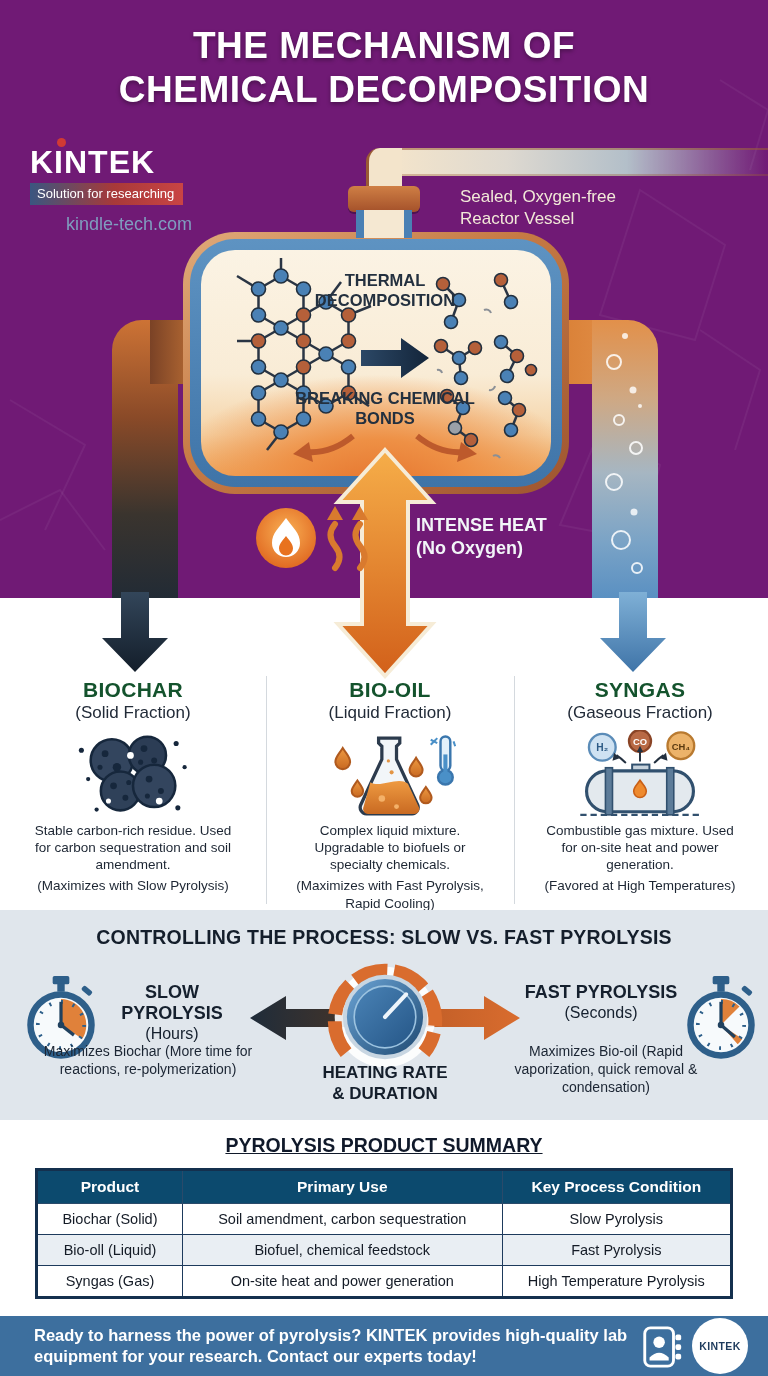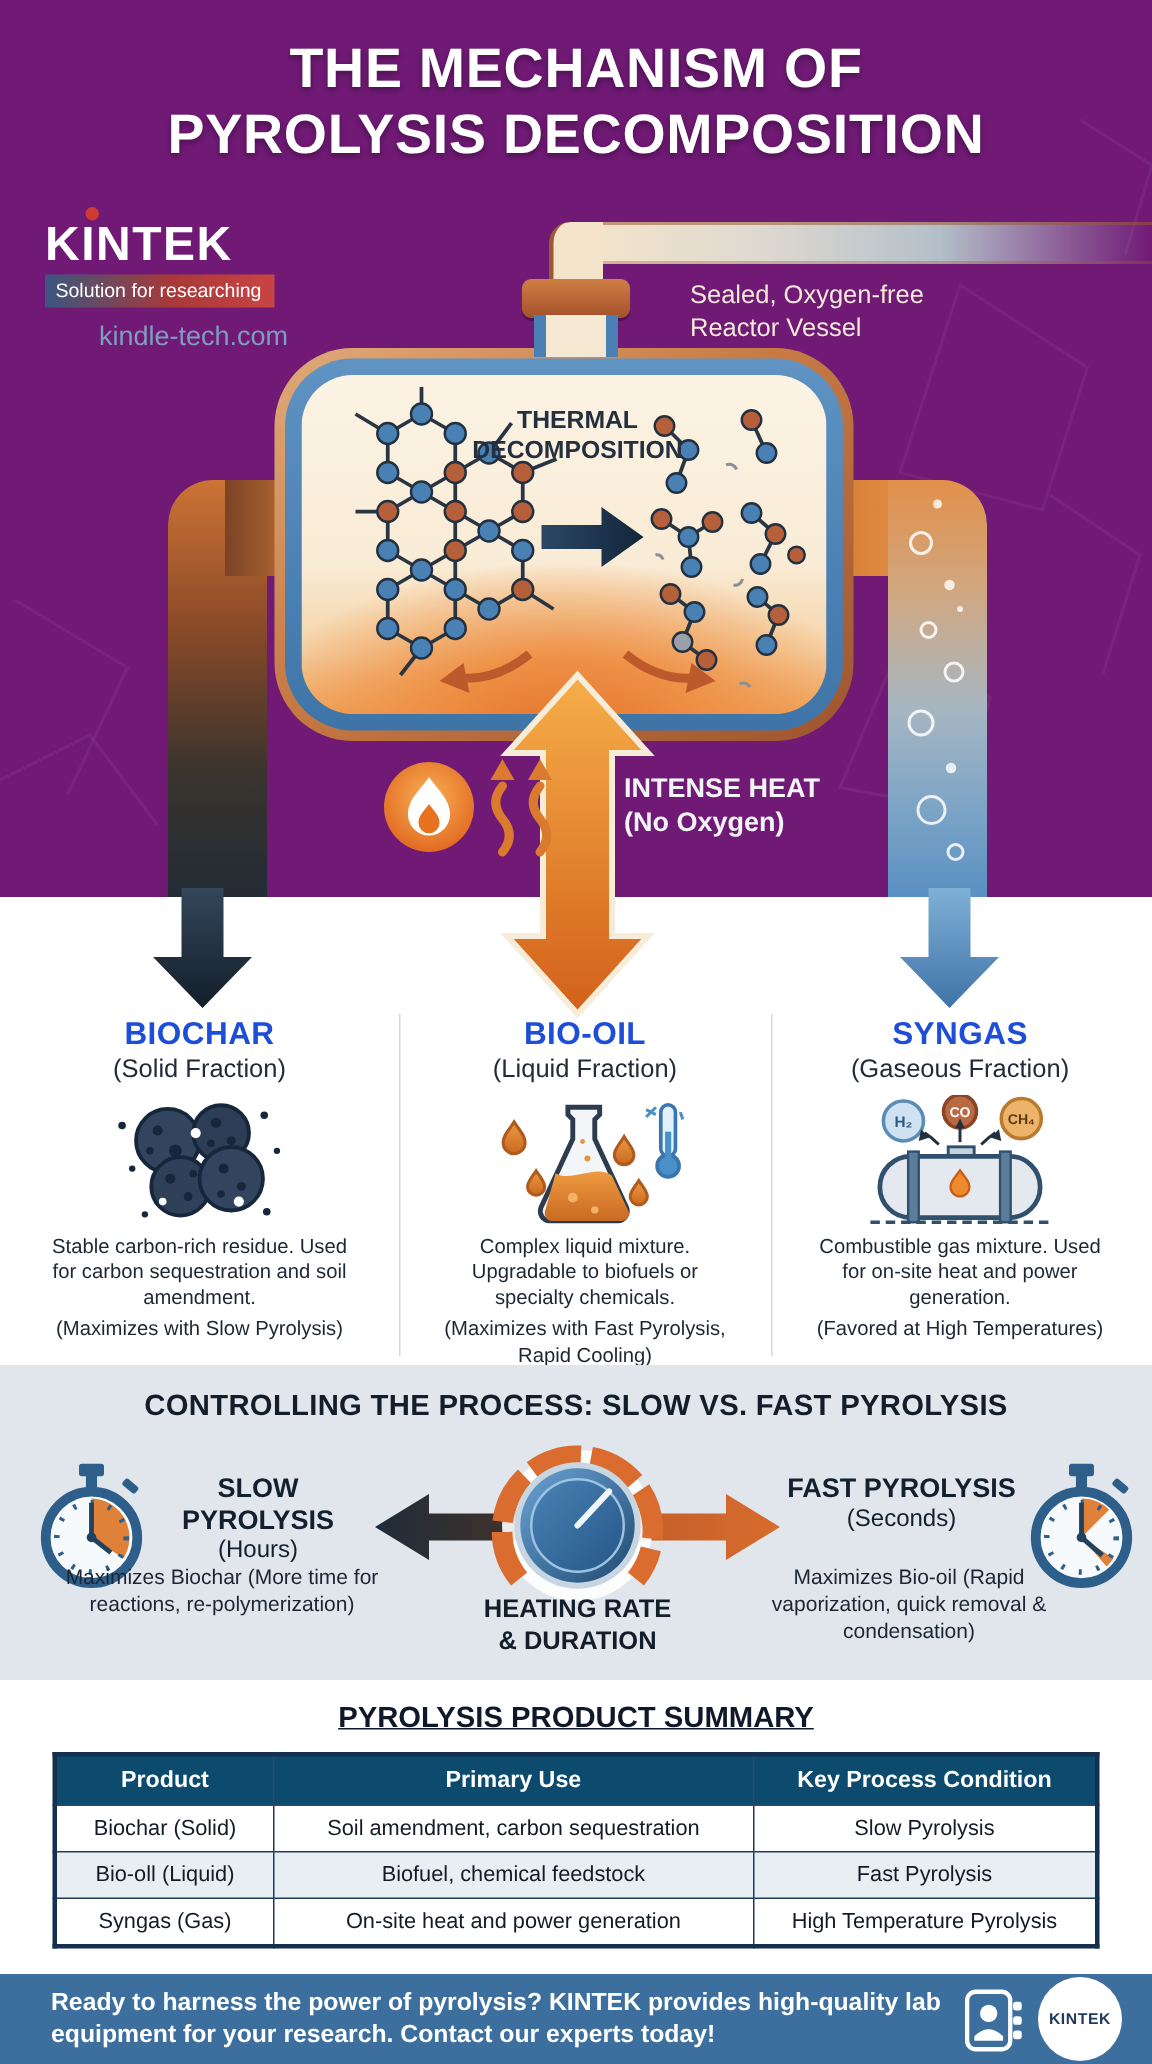--- a/index.html
+++ b/index.html
@@ -57,21 +57,21 @@
 
   
   .heat-label{position:absolute;left:416px;top:514px;color:#f2f5f8;font-weight:bold;
      font-size:18px;line-height:1.25;z-index:4;}
   .heat-label span{display:block;}
 
   
   .products{position:absolute;left:0;top:598px;width:768px;height:312px;background:#fff;}
   .divider{position:absolute;top:78px;width:1px;height:228px;background:#d4d9de;}
   .col{position:absolute;top:80px;text-align:center;color:#1d2633;}
-  .col h3{margin:0;font-size:21px;font-weight:800;letter-spacing:.3px;color:#1d4ed8;}
+  .col h3{margin:0;font-size:21px;font-weight:800;letter-spacing:.3px;color:#14532d;}
   .col .sub{margin:1px 0 0 0;font-size:17px;color:#222b38;}
   .col .icon{display:block;margin:7px auto 2px auto;}
   .col .desc{margin:4px auto 0 auto;font-size:13.5px;line-height:1.27;}
   .col .note{margin:4px auto 0 auto;font-size:13.5px;line-height:1.27;}
 
   
   .control{position:absolute;left:0;top:910px;width:768px;height:210px;background:#e0e6ec;}
   .control-title{position:absolute;left:0;right:0;top:16px;text-align:center;
      font-size:19.5px;font-weight:800;color:#141e2b;letter-spacing:.2px;}
   .ctl-block{position:absolute;text-align:center;color:#15202e;}
@@ -117,21 +117,21 @@
         <path d="M700,330 l60,40 -25,80"></path>
         <path d="M600,430 l60,35 -20,75 -80,-15 z"></path>
         <path d="M10,400 l75,45 -40,85"></path>
         <path d="M0,520 l60,-30 45,60"></path>
         <path d="M720,80 l48,30 -18,60"></path>
       </g>
     </svg>
 
     <div class="hero-title">
       <span>THE MECHANISM OF</span>
-      <span>PYROLYSIS DECOMPOSITION</span>
+      <span>CHEMICAL DECOMPOSITION</span>
     </div>
 
     <div class="logo">
       <div class="logo-name">
         <span>KINTEK</span>
         <span class="logo-dot"></span>
       </div>
       <div class="logo-tag">Solution for researching</div>
       <div class="logo-site">kindle-tech.com</div>
     </div>
@@ -287,20 +287,21 @@
             </g>
 
             <g stroke="#bd5a2c" stroke-width="6" fill="none">
               <path d="M152,186 q-22,18 -46,16"></path>
                 <path d="M216,186 q22,18 46,16"></path>
             </g>
             <polygon points="108,192 92,204 112,212" fill="#bd5a2c"></polygon>
             <polygon points="260,192 276,204 256,212" fill="#bd5a2c"></polygon>
           </svg>
           <div class="vtext vtext1">THERMAL DECOMPOSITION</div>
+          <div class="vtext vtext2">BREAKING CHEMICAL BONDS</div>
         </div>
       </div>
     </div>
 
     <svg class="abs" style="left:254px;top:506px;z-index:4" width="64" height="64" viewBox="0 0 64 64">
       <defs>
         <radialGradient id="flameBg" cx="50%" cy="40%" r="70%">
           <stop offset="0" stop-color="#f9b054"></stop>
             <stop offset="1" stop-color="#dd5f1a"></stop>
         </radialGradient>

